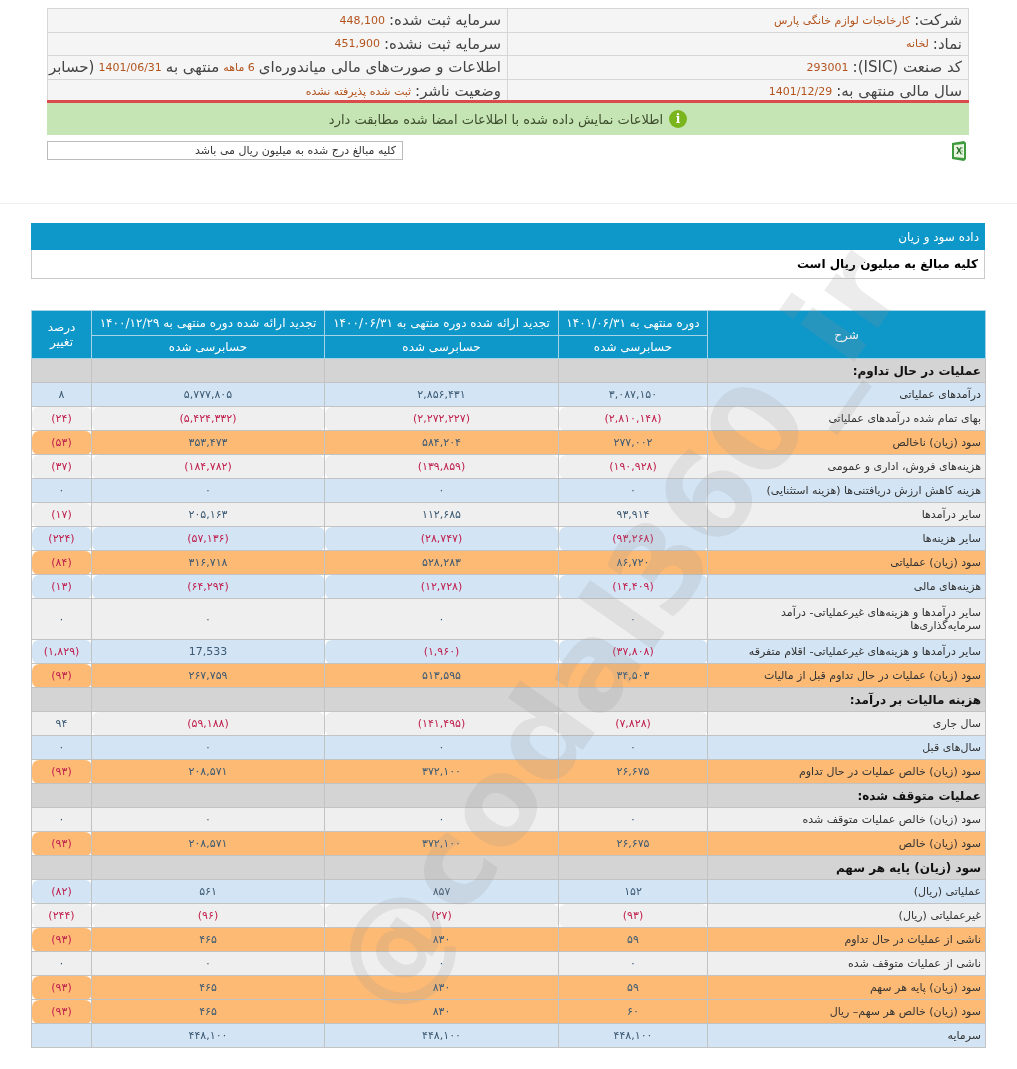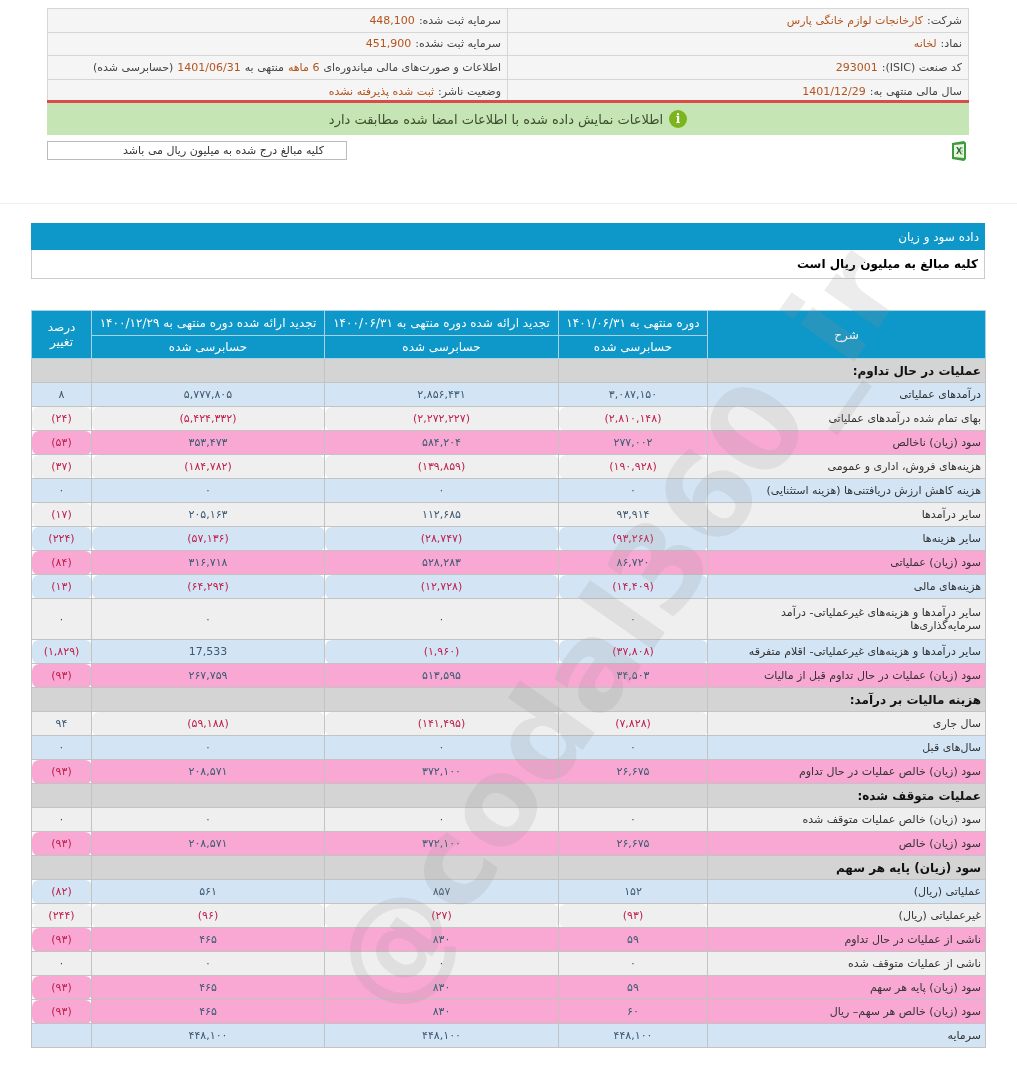--- a/index.html
+++ b/index.html
@@ -5,45 +5,45 @@
   * { box-sizing: border-box; margin: 0; padding: 0; }
   html, body { width: 1017px; height: 1069px; background: #ffffff; overflow: hidden; }
   body { font-family: "DejaVu Sans", sans-serif; font-size: 11px; color: #333; position: relative; }
 
   
   .info { position: absolute; left: 47px; top: 8px; width: 922px; border: 1px solid #d6d6d6; direction: rtl; }
   .info-row { display: flex; height: 23.5px; border-bottom: 1px solid #d6d6d6; }
   .info-row:last-child { border-bottom: none; }
   .info-cell { flex: 0 0 50%; padding: 0 6px; display: flex; align-items: center; background: #f5f5f5; white-space: nowrap; overflow: hidden; }
   .info-cell + .info-cell { border-right: 1px solid #d6d6d6; }
-  .info-cell .lbl { color: #444; font-size: 11px; }
+  .info-cell .lbl { color: #444; font-size: 15px; }
   .info-cell .val { color: #b3541e; margin-right: 4px; font-size: 11px; }
   .red-line { position: absolute; left: 47px; top: 100px; width: 922px; height: 3px; background: #dc4b4b; }
   .alert { position: absolute; left: 47px; top: 103px; width: 922px; height: 32px; background: #c6e5b4; direction: rtl; display: flex; align-items: center; justify-content: center; gap: 6px; color: #3d4d2e; font-size: 13px; }
   .alert .i-icon { width: 18px; height: 18px; border-radius: 50%; background: #7ab51d; color: #fff; font-weight: bold; font-size: 12px; display: flex; align-items: center; justify-content: center; font-family: "DejaVu Serif", serif; }
-  .note-box { position: absolute; left: 47px; top: 141px; width: 300px; height: 19px; border: 1px solid #bbb; background: #fff; direction: rtl; padding: 0 22px; display: flex; align-items: center; font-size: 11px; color: #333; }
+  .note-box { position: absolute; left: 47px; top: 141px; width: 356px; height: 19px; border: 1px solid #bbb; background: #fff; direction: rtl; padding: 0 6px; display: flex; align-items: center; font-size: 11px; color: #333; }
   .excel-icon { position: absolute; left: 949px; top: 140px; width: 20px; height: 22px; }
 
   .sep { position: absolute; left: 0; top: 203px; width: 1017px; height: 1px; background: #eee; }
 
   .sec-title { position: absolute; left: 31px; top: 223px; width: 954px; height: 27px; background: #0e97c9; color: #fff; direction: rtl; padding: 0 6px; display: flex; align-items: center; font-size: 12px; }
   .sec-sub { position: absolute; left: 31px; top: 250px; width: 954px; height: 28px; border: 1px solid #ccc; border-top: none; direction: rtl; padding: 14px 6px; display: flex; align-items: center; font-weight: bold; font-size: 12px; color: #000; }
 
   
   table.pl { position: absolute; left: 31px; top: 310px; width: 954px; border-collapse: collapse; direction: rtl; table-layout: fixed; font-size: 11px; }
   table.pl th { background: #0e97c9; color: #fff; font-weight: normal; border: 1px solid #a6d3e6; font-size: 12px; white-space: nowrap; overflow: hidden; padding: 0 4px; }
   table.pl th.hd1 { height: 25px; }
   table.pl th.hd2 { height: 23px; }
   table.pl td { border: 1px solid #c3c3c3; height: 24px; padding: 0 4px; text-align: center; }
   table.pl td.desc { text-align: right; color: #333; }
   tr.r-sec td { background: #d4d4d4; }
   tr.r-sec td.desc { font-weight: bold; color: #111; font-size: 12px; }
   tr.r-blue td { background: #d3e4f4; }
   tr.r-gray td { background: #efefef; }
-  tr.r-yel td { background: #f9a8d4; }
+  tr.r-yel td { background: #fdba74; }
   tr.r-tall td { height: 41px; }
   .neg { color: #c0204e; border-radius: 7px; }
   .pos { color: #3c5a74; }
 
   .watermark { position: absolute; left: 270px; top: 360px; font-size: 120px; font-weight: bold; color: rgba(150,150,150,0.18); transform: rotate(-55deg); transform-origin: center; white-space: nowrap; font-family: "DejaVu Sans", sans-serif; pointer-events: none; left: 170px; top: 560px; }
 </style>
 </head>
 <body>
 
 <div class="info">

